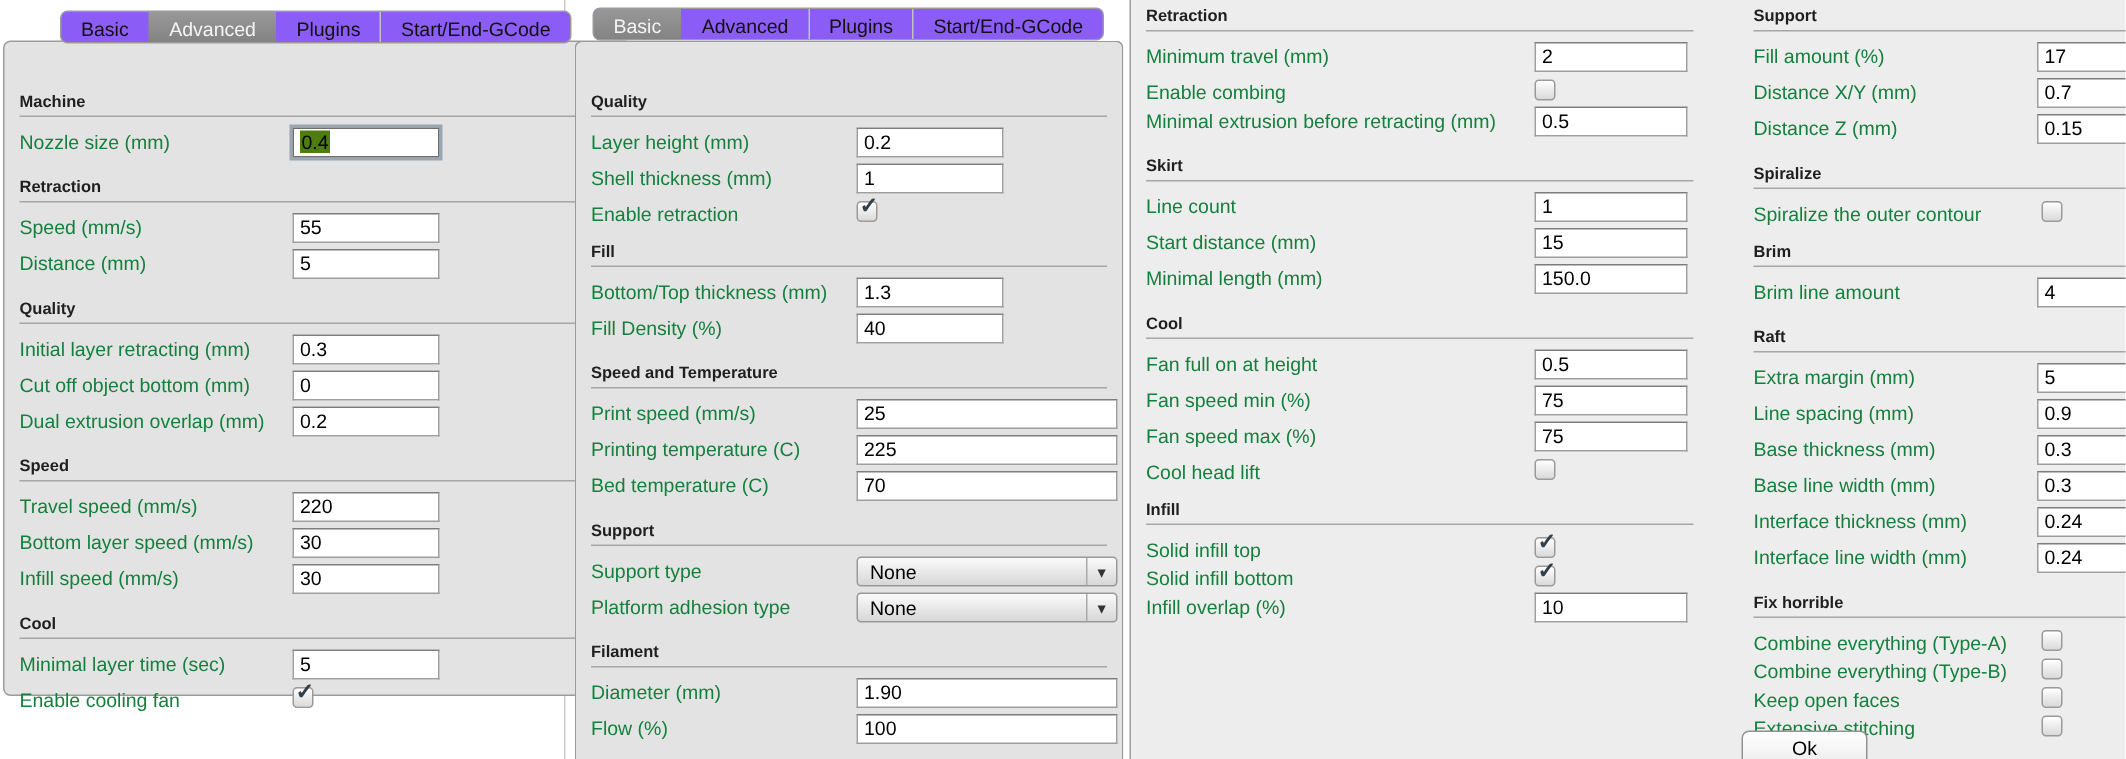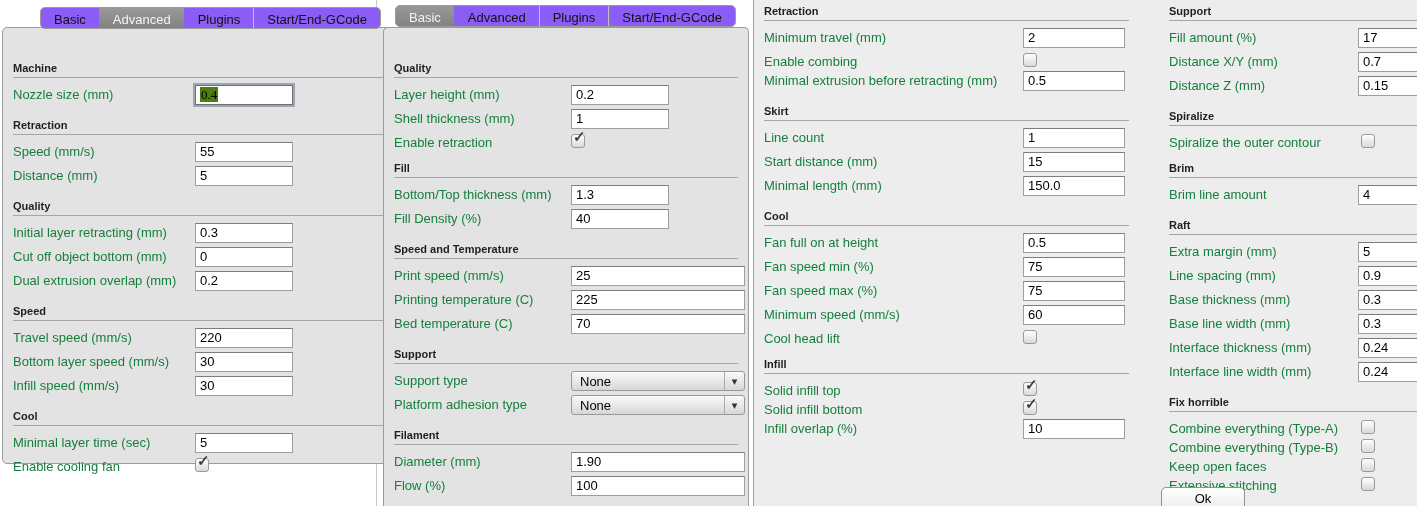--- a/index.html
+++ b/index.html
@@ -48,21 +48,21 @@
   .lab{position:absolute;left:0;top:2px;font-size:13px;color:#15803d;white-space:nowrap;}
   .inputbox{
     position:absolute;top:0;height:18px;box-sizing:content-box;
     background:#ffffff;border:1px solid #9e9e9e;border-top-color:#7d7d7d;
     font-size:13px;line-height:18px;padding-left:4px;overflow:hidden;white-space:nowrap;
   }
   .inputbox.focused{
     border-color:#6f6f6f;
     box-shadow:0 0 0 2px #9aa7b2;
   }
-  .hl{background:#4d7c0f;padding:0 1px;font-family:Liberation Serif, serif;}
+  .hl{background:#4d7c0f;padding:0 1px;}
   .cb{
     position:absolute;top:1px;width:14px;height:14px;box-sizing:border-box;
     border:1px solid #9a9a9a;border-radius:3px;
     background:linear-gradient(#ffffff,#d9d9d9);
     box-shadow:inset 0 1px 0 rgba(255,255,255,.9);
   }
   .cb.on::after{
     content:"✓";position:absolute;top:-7px;left:1px;
     font-size:15px;font-weight:bold;color:#333f49;
   }
@@ -303,24 +303,20 @@
           <div class="inputbox"><span>0.5</span></div>
         </div>
         <div class="row">
           <span class="lab">Fan speed min (%)</span>
           <div class="inputbox"><span>75</span></div>
         </div>
         <div class="row">
           <span class="lab">Fan speed max (%)</span>
           <div class="inputbox"><span>75</span></div>
         </div>
-        <div class="row">
-          <span class="lab">Minimum speed (mm/s)</span>
-          <div class="inputbox"><span>60</span></div>
-        </div>
         <div class="row row-cb">
           <span class="lab">Cool head lift</span>
           <span class="cb"></span>
         </div>
       </div>
       <div class="sec">
         <div class="sec-title">Infill</div>
         <div class="row row-cb">
           <span class="lab">Solid infill top</span>
           <span class="cb on"></span>

